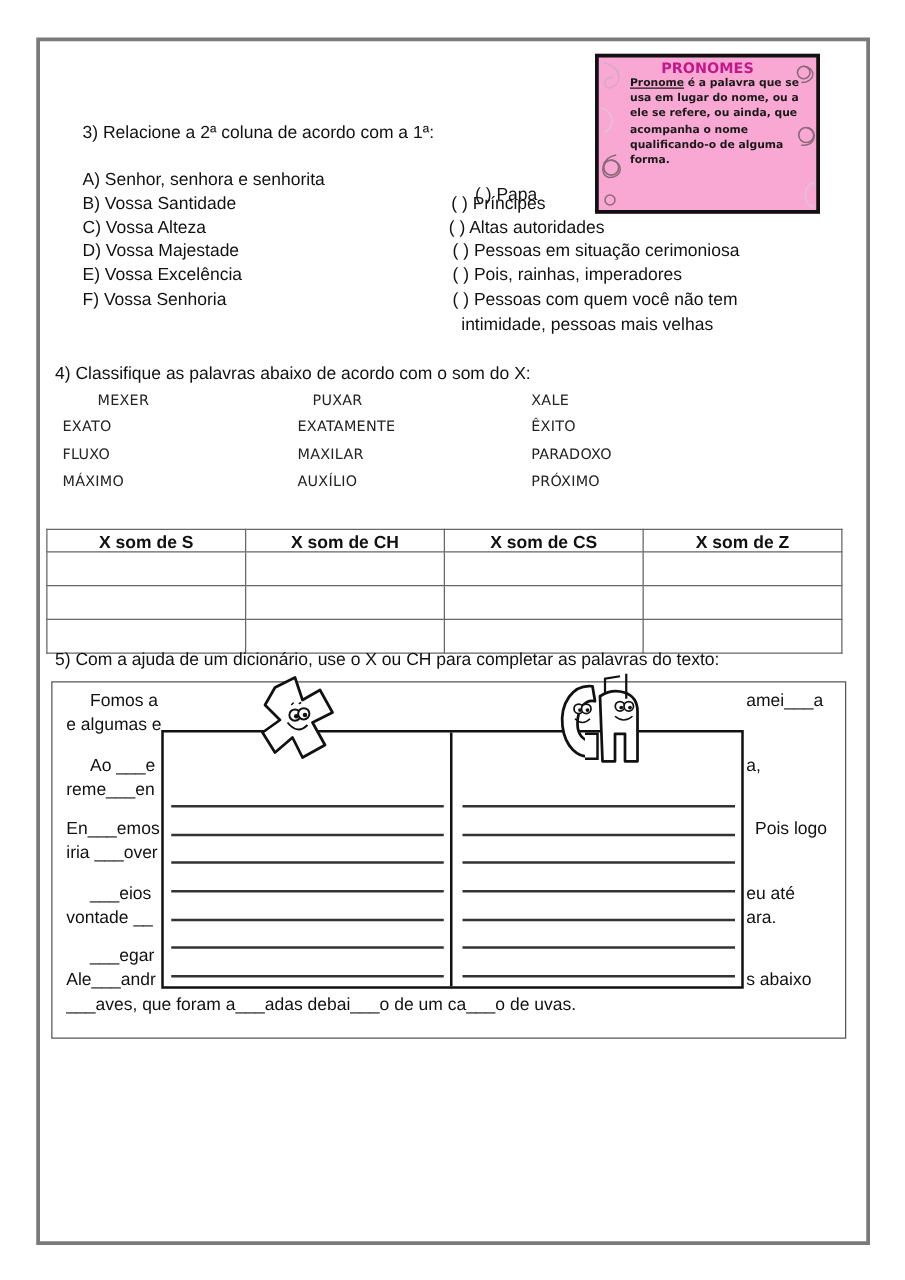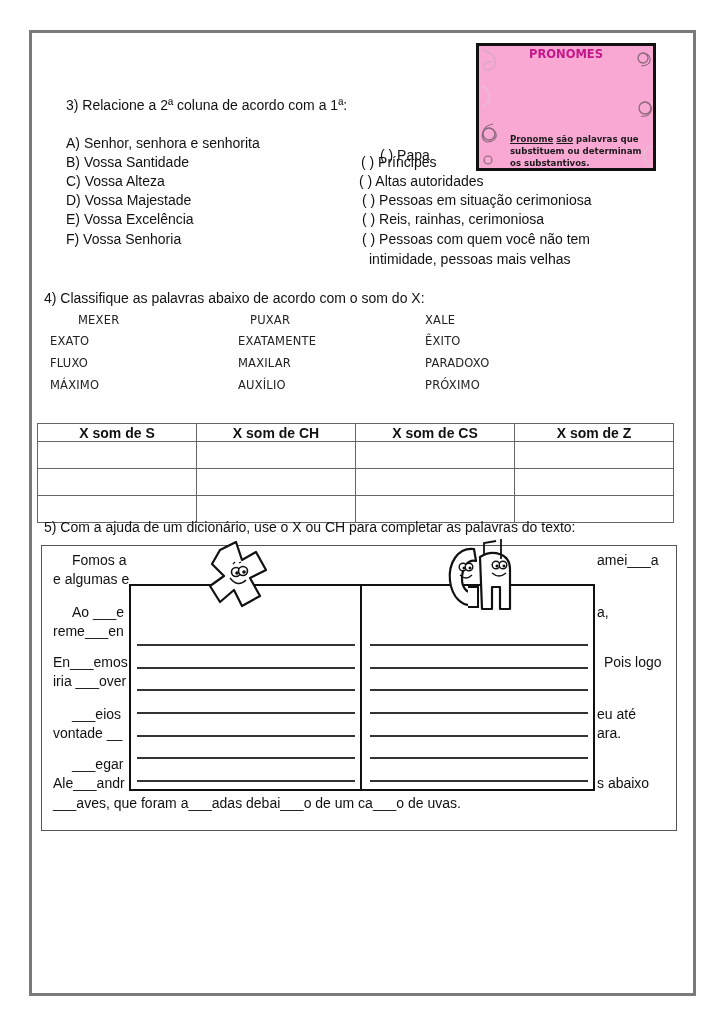--- a/index.html
+++ b/index.html
@@ -49,37 +49,37 @@
     <circle cx="9" cy="114" r="4" fill="none" stroke="#8a6a7a" stroke-width="1.2"></circle>
   </svg>
   <svg class="swirl" style="right:0;top:0" width="26" height="122" viewBox="0 0 26 122">
     <circle cx="16" cy="12" r="5" fill="none" stroke="#8a6a7a" stroke-width="1.3"></circle>
     <path d="M16 7 C26 8, 26 20, 14 20" fill="none" stroke="#8a6a7a" stroke-width="1.1"></path>
     <circle cx="18" cy="62" r="6" fill="none" stroke="#8a6a7a" stroke-width="1.3"></circle>
     <path d="M18 56 C28 58, 26 72, 14 70" fill="none" stroke="#8a6a7a" stroke-width="1.1"></path>
     <path d="M24 100 C14 104, 16 118, 24 120" fill="none" stroke="#e2c2d6" stroke-width="1.3"></path>
   </svg>
   <div class="pron-title">PRONOMES</div>
-  <div class="pron-p" style="top:87px;left:31px;width:142px;"><u>Pronome</u><span> </span><u>são</u><span> palavras que substituem ou determinam os substantivos.</span></div>
+  <div class="pron-p" style="top:15px;left:25px;"><u>Pronome</u><span> é a palavra que se usa em lugar do nome, ou a ele se refere, ou ainda, que acompanha o nome qualificando-o de alguma forma.</span></div>
 </div>
 
 <div class="abs t14" style="left:66px;top:96px;">3)  Relacione a 2ª coluna de acordo com a 1ª:</div>
 
 <div class="abs t14" style="left:66px;top:134px;">A)  Senhor, senhora e senhorita</div>
 <div class="abs t14" style="left:66px;top:153px;">B)  Vossa Santidade</div>
 <div class="abs t14" style="left:66px;top:172px;">C)  Vossa Alteza</div>
 <div class="abs t14" style="left:66px;top:191px;">D)  Vossa Majestade</div>
 <div class="abs t14" style="left:66px;top:210px;">E)  Vossa Excelência</div>
 <div class="abs t14" style="left:66px;top:230px;">F)  Vossa Senhoria</div>
 
 <div class="abs t14" style="left:380px;top:134px;margin-top:12px;">(     ) Papa</div>
 <div class="abs t14" style="left:361px;top:153px;">(     )   Príncipes</div>
 <div class="abs t14" style="left:359px;top:172px;">(     ) Altas autoridades</div>
 <div class="abs t14" style="left:362px;top:191px;">(     ) Pessoas em situação cerimoniosa</div>
-<div class="abs t14" style="left:362px;top:210px;">(     ) Reis, rainhas, cerimoniosa</div>
+<div class="abs t14" style="left:362px;top:210px;">(     ) Pois, rainhas, imperadores</div>
 <div class="abs t14" style="left:362px;top:230px;">(     ) Pessoas com quem você não tem</div>
 <div class="abs t14" style="left:369px;top:250px;">intimidade, pessoas mais velhas</div>
 
 <div class="abs t14" style="left:44px;top:289px;">4)  Classifique as palavras abaixo de acordo com o som do X:</div>
 
 <div class="abs sans2" style="left:50px;top:313px;margin-left:28px;">MEXER</div>
 <div class="abs sans2" style="left:250px;top:313px;">PUXAR</div>
 <div class="abs sans2" style="left:425px;top:313px;">XALE</div>
 
 <div class="abs sans2" style="left:50px;top:334px;">EXATO</div>

